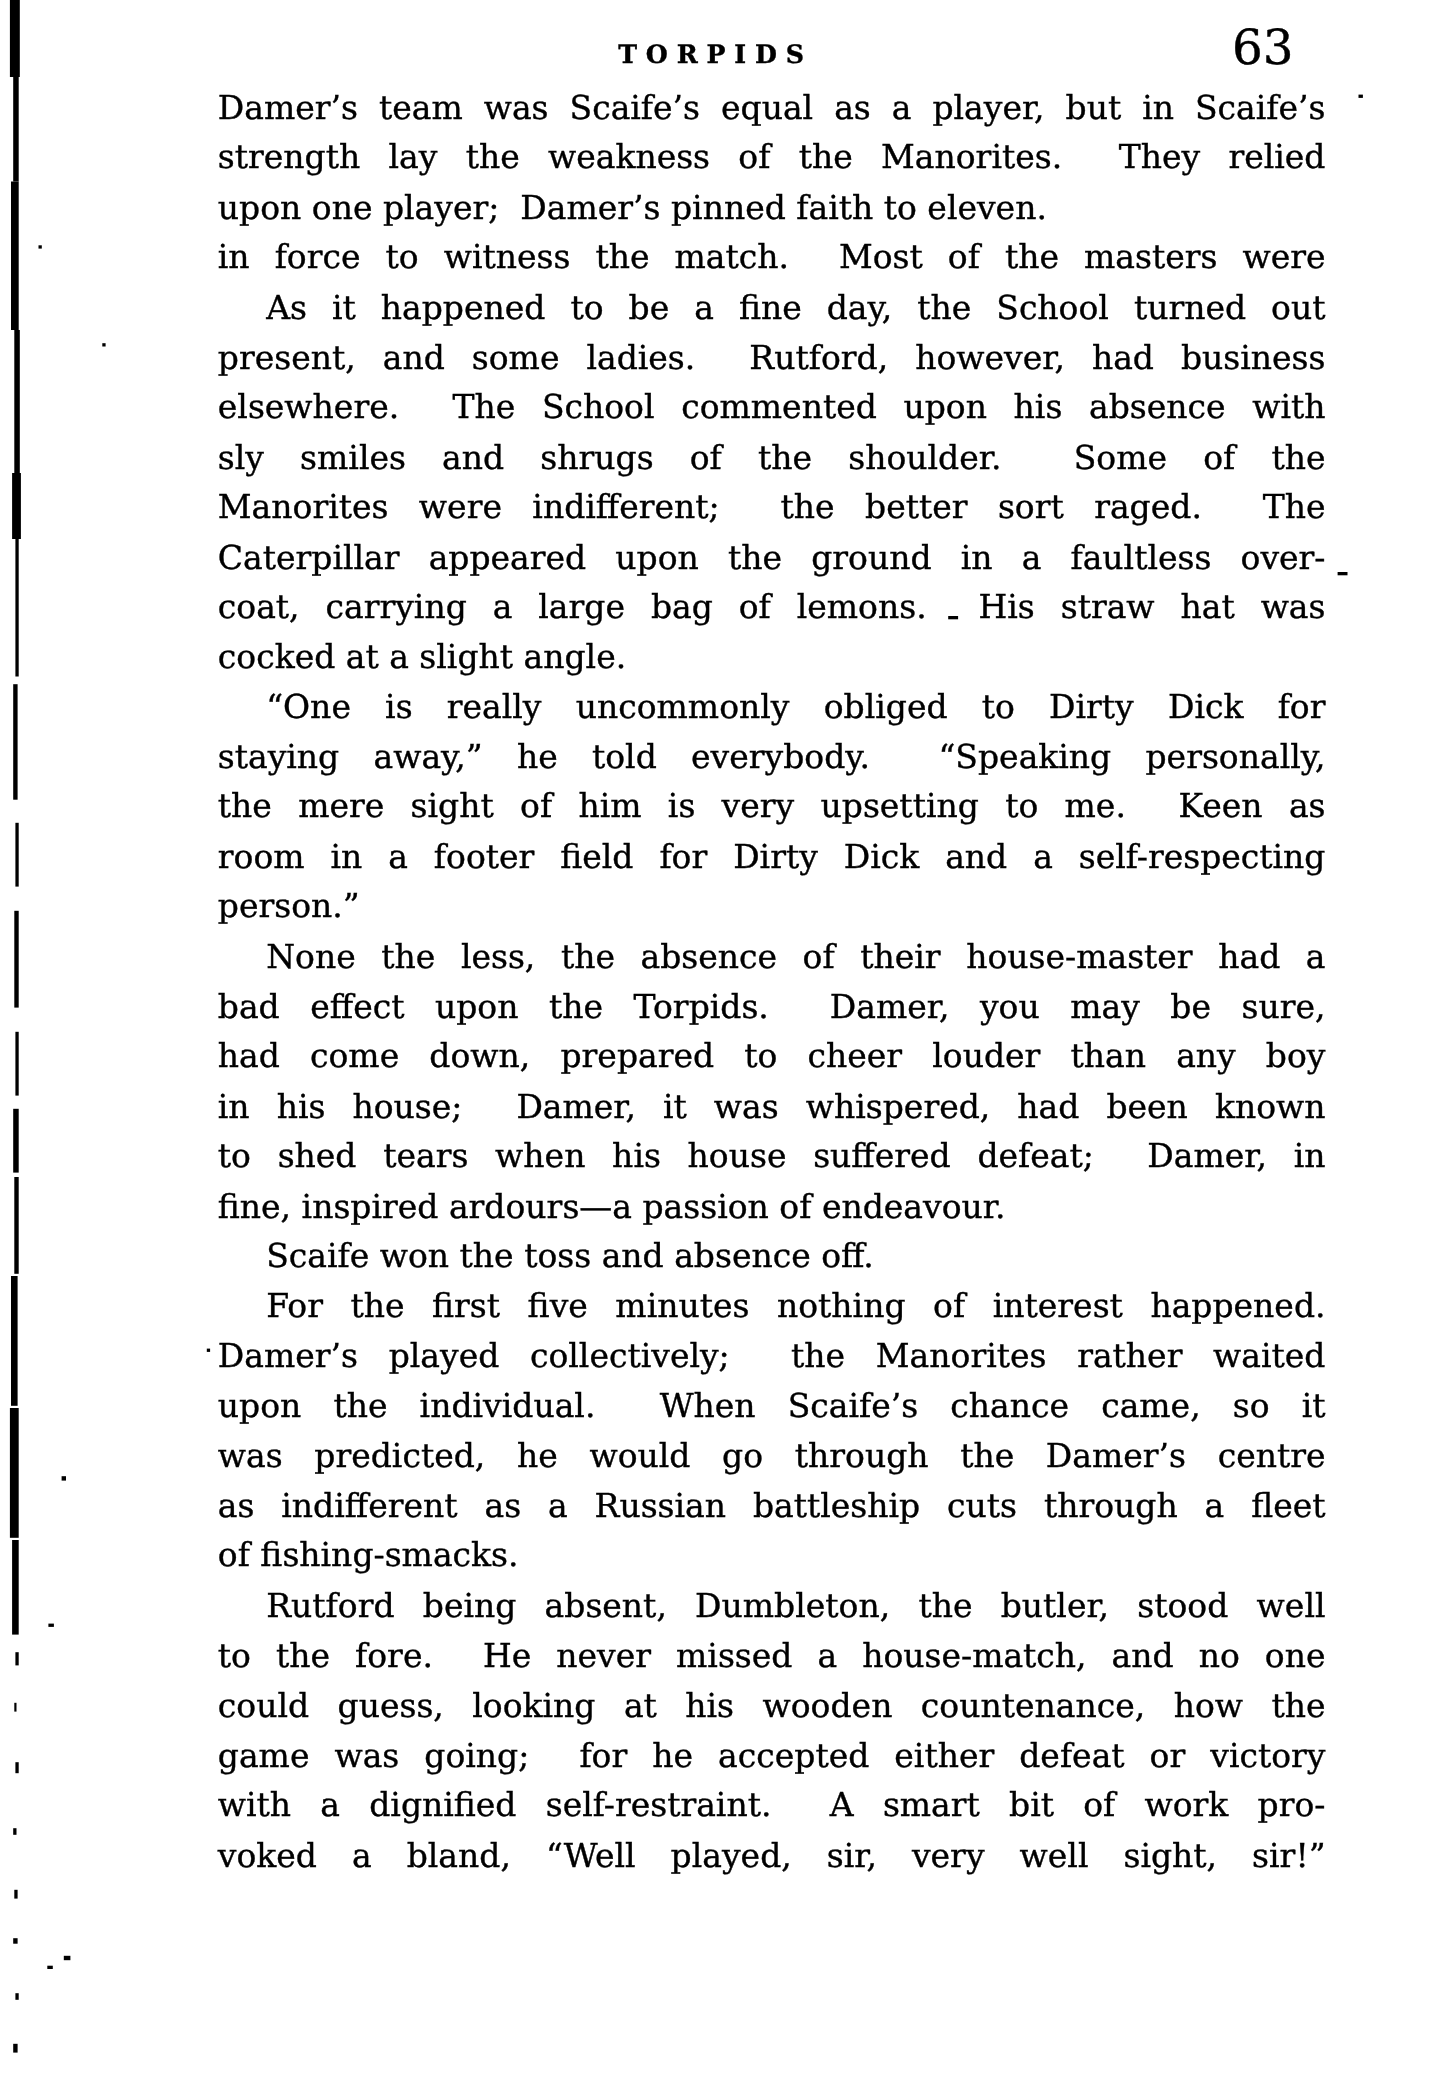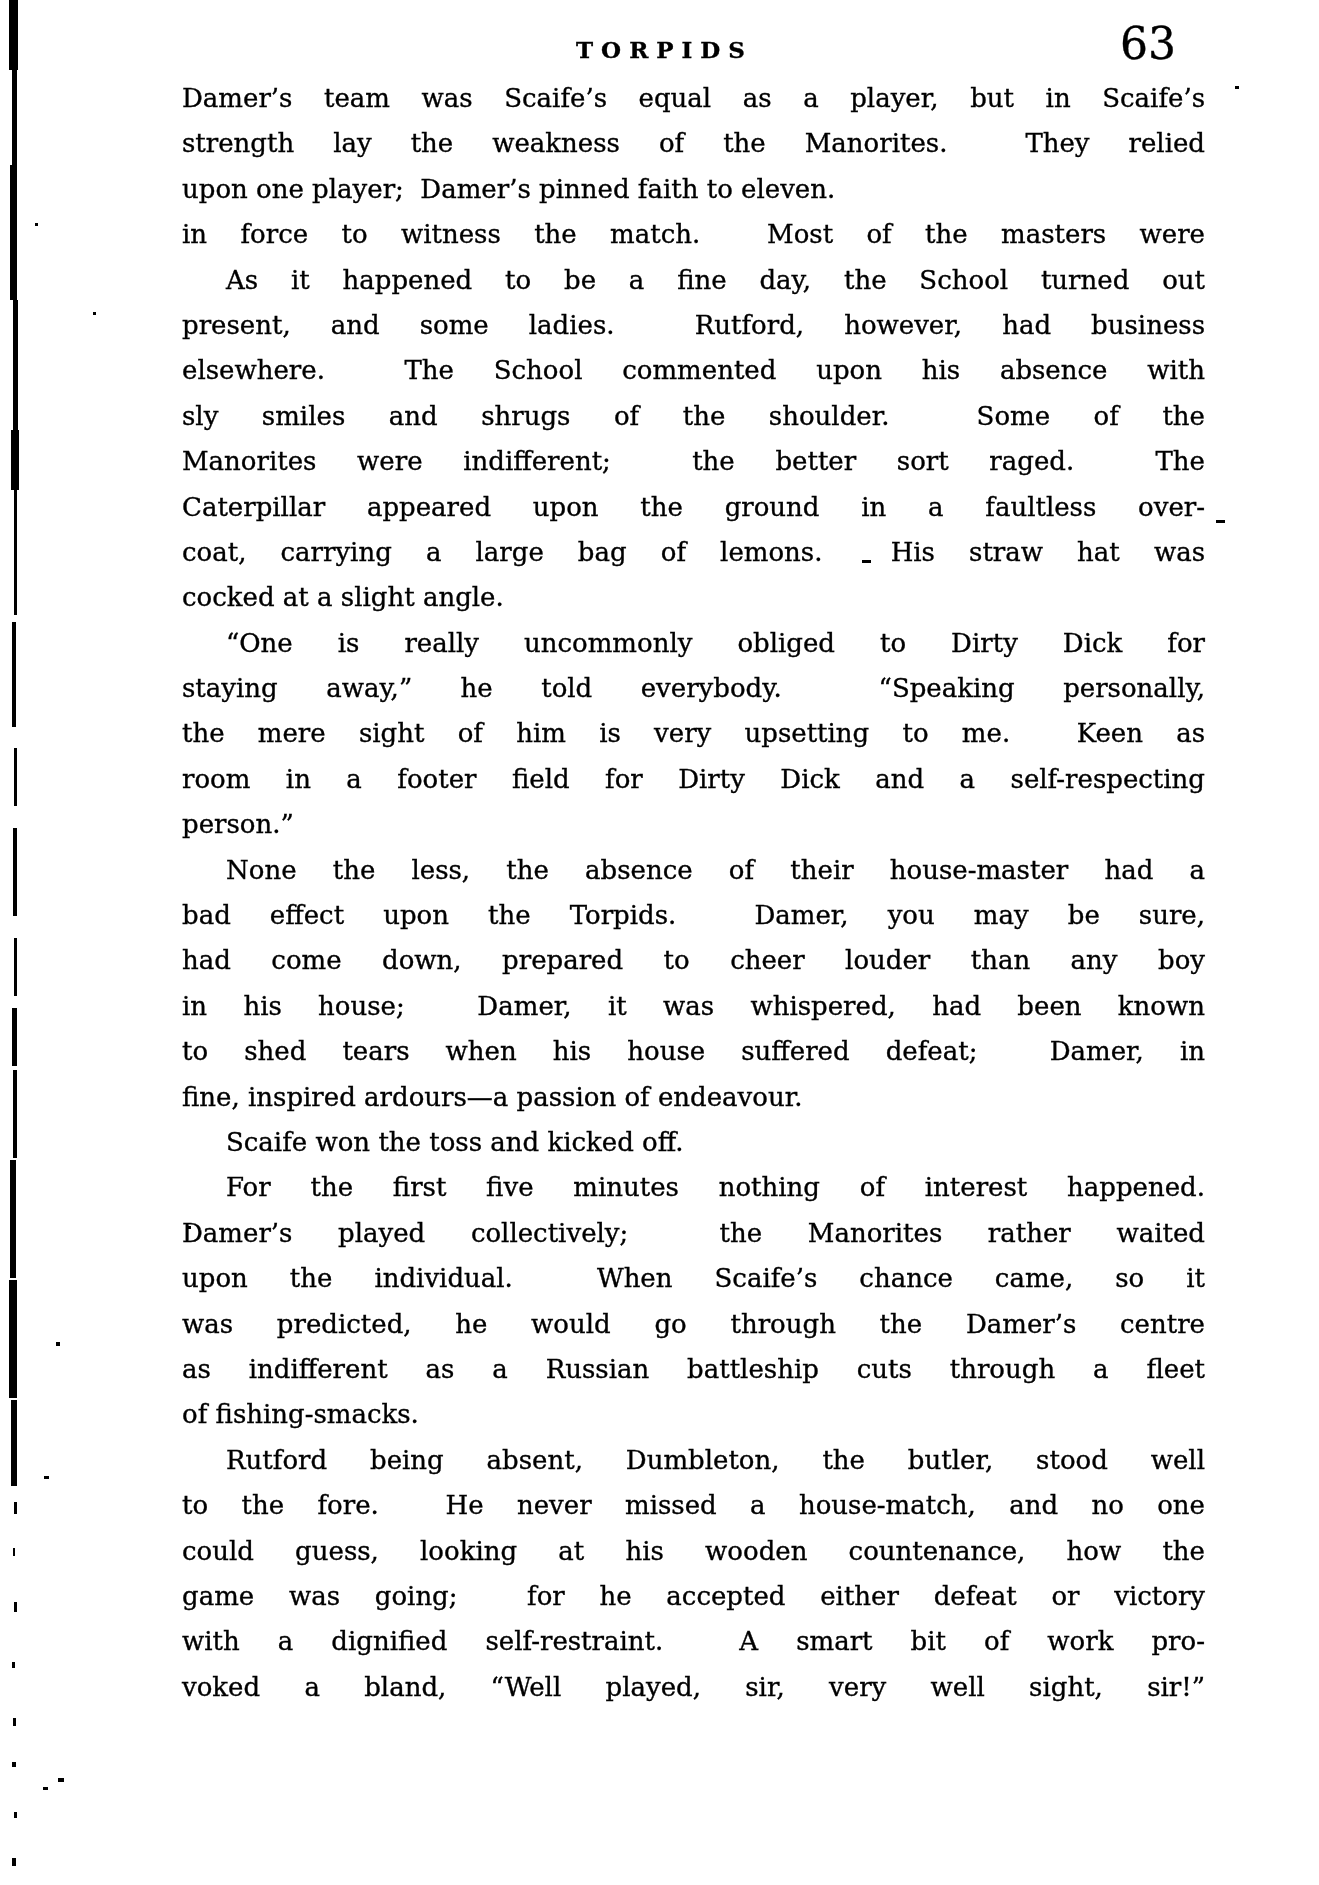--- a/index.html
+++ b/index.html
@@ -12,21 +12,21 @@
     width: 1319px;
     height: 1885px;
     background: #ffffff;
     overflow: hidden;
     font-family: "DejaVu Serif", "Liberation Serif", serif;
     color: #000000;
     -webkit-text-stroke: 0.35px #000000;
   }
   .running-title {
     position: absolute;
-    left: 576px;
+    left: 562px;
     top: 36px;
     font-size: 23px;
     letter-spacing: 8px;
     font-weight: bold;
     white-space: nowrap;
   }
   .page-number {
     position: absolute;
     left: 1120px;
     top: 20px;
@@ -37,23 +37,24 @@
   }
   .text-block {
     position: absolute;
     left: 182px;
     top: 76px;
     width: 1023px;
   }
   .line {
     height: 45.4px;
     line-height: 45.4px;
-    font-size: 26px;
+    font-size: 30px;
     white-space: normal;
     text-align: left;
+    margin-left: 16px;
   }
   .line.just {
     text-align: justify;
     text-align-last: justify;
   }
   .line.indent {
     padding-left: 44px;
     box-sizing: border-box;
   }
   .line .it {
@@ -131,21 +132,21 @@
       <div class="line just"><span>staying away,” he told everybody.&nbsp; “Speaking personally,</span></div>
       <div class="line just"><span>the mere sight of him is very upsetting to me.&nbsp; Keen as</span></div>
       <div class="line just"><span>room in a footer field for Dirty Dick and a self-respecting</span></div>
       <div class="line"><span>person.”</span></div>
       <div class="line just indent"><span>None the less, the absence of their house-master had a</span></div>
       <div class="line just"><span>bad effect upon the Torpids.&nbsp; Damer, you may be sure,</span></div>
       <div class="line just"><span>had come down, prepared to cheer louder than any boy</span></div>
       <div class="line just"><span>in his house;&nbsp; Damer, it was whispered, had been known</span></div>
       <div class="line just"><span>to shed tears when his house suffered defeat;&nbsp; Damer, in</span></div>
       <div class="line"><span>fine, inspired ardours—a passion of endeavour.</span></div>
-      <div class="line indent"><span>Scaife won the toss and kicked off.</span></div>
+      <div class="line indent"><span>Scaife won the toss and absence off.</span></div>
       <div class="line just indent"><span>For the first five minutes nothing of interest happened.</span></div>
       <div class="line just"><span>Damer’s played collectively;&nbsp; the Manorites rather waited</span></div>
       <div class="line just"><span>upon the individual.&nbsp; When Scaife’s chance came, so it</span></div>
       <div class="line just"><span>was predicted, he would go through the Damer’s centre</span></div>
       <div class="line just"><span>as indifferent as a Russian battleship cuts through a fleet</span></div>
       <div class="line"><span>of fishing-smacks.</span></div>
       <div class="line just indent"><span>Rutford being absent, Dumbleton, the butler, stood well</span></div>
       <div class="line just"><span>to the fore.&nbsp; He never missed a house-match, and no one</span></div>
       <div class="line just"><span>could guess, looking at his wooden countenance, how the</span></div>
       <div class="line just"><span>game was going;&nbsp; for he accepted either defeat or victory</span></div>

